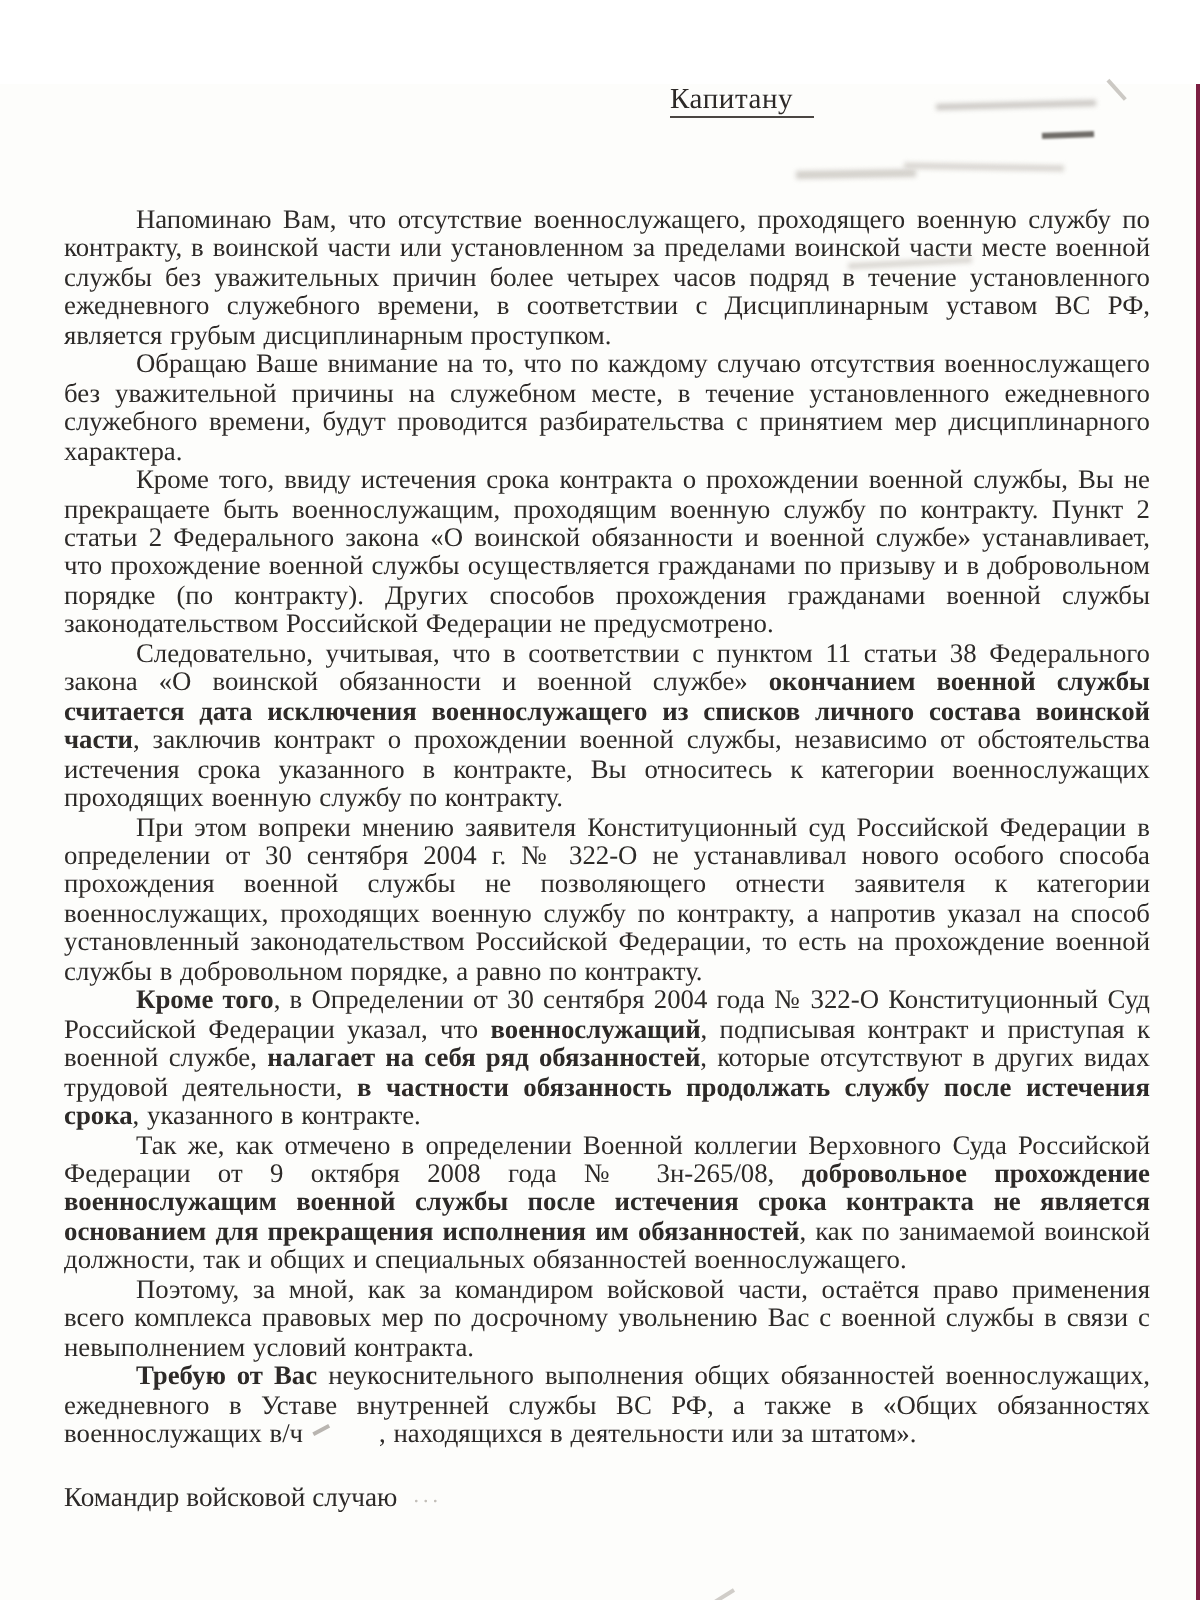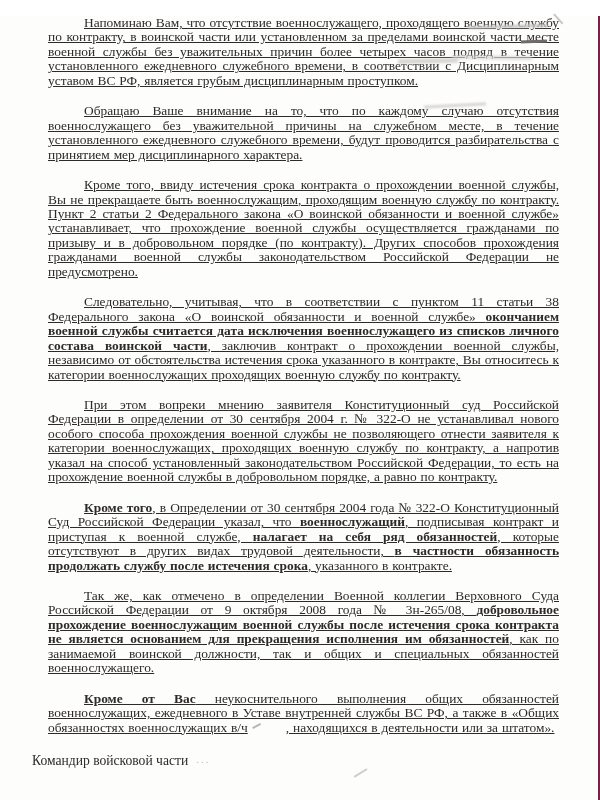--- a/index.html
+++ b/index.html
@@ -28,27 +28,26 @@
     font-size: 14.5px;
     line-height: 16px;
     letter-spacing: 0.3px;
   }
   .addressee .u {
     border-bottom: 1px solid #4a4642;
     padding-right: 10px;
     display: inline-block;
   }
   .letter-body p.para {
-    margin: 16px;
+    margin: 0;
     font-size: 13.4px;
     line-height: 14.45px;
     text-align: justify;
     text-indent: 36px;
     word-spacing: 0.5px;
-    text-decoration: underline;
   }
   .letter-body .b { font-weight: bold; }
   .redacted-gap {
     display: inline-block;
     width: 38px;
     height: 8px;
     position: relative;
   }
   .redacted-gap::after {
     content: "";
@@ -89,29 +88,33 @@
   <div class="edge-line"></div>
 
   <div class="smudge sm1"></div>
   <div class="smudge sm2"></div>
   <div class="smudge sm3"></div>
   <div class="smudge sm4"></div>
   <div class="smudge sm5"></div>
   <div class="smudge sm6"></div>
   <div class="smudge sm7"></div>
 
+  <div class="addressee">
+    <span class="u">Капитану</span>
+  </div>
 
   <div class="letter-body">
       <p class="para"><span>Напоминаю Вам, что отсутствие военнослужащего, проходящего военную службу по контракту, в воинской части или установленном за пределами воинской части месте военной службы без уважительных причин более четырех часов подряд в течение установленного ежедневного служебного времени, в соответствии с Дисциплинарным уставом ВС РФ, является грубым дисциплинарным проступком.</span></p>
       <p class="para"><span>Обращаю Ваше внимание на то, что по каждому случаю отсутствия военнослужащего без уважительной причины на служебном месте, в течение установленного ежедневного служебного времени, будут проводится разбирательства с принятием мер дисциплинарного характера.</span></p>
       <p class="para"><span>Кроме того, ввиду истечения срока контракта о прохождении военной службы, Вы не прекращаете быть военнослужащим, проходящим военную службу по контракту. Пункт 2 статьи 2 Федерального закона «О воинской обязанности и военной службе» устанавливает, что прохождение военной службы осуществляется гражданами по призыву и в добровольном порядке (по контракту). Других способов прохождения гражданами военной службы законодательством Российской Федерации не предусмотрено.</span></p>
       <p class="para"><span>Следовательно, учитывая, что в соответствии с пунктом 11 статьи 38 Федерального закона «О воинской обязанности и военной службе» </span><span class="b">окончанием военной службы считается дата исключения военнослужащего из списков личного состава воинской части</span><span>, заключив контракт о прохождении военной службы, независимо от обстоятельства истечения срока указанного в контракте, Вы относитесь к категории военнослужащих проходящих военную службу по контракту.</span></p>
       <p class="para"><span>При этом вопреки мнению заявителя Конституционный суд Российской Федерации в определении от 30 сентября 2004 г. № 322-О не устанавливал нового особого способа прохождения военной службы не позволяющего отнести заявителя к категории военнослужащих, проходящих военную службу по контракту, а напротив указал на способ установленный законодательством Российской Федерации, то есть на прохождение военной службы в добровольном порядке, а равно по контракту.</span></p>
       <p class="para"><span class="b">Кроме того</span><span>, в Определении от 30 сентября 2004 года № 322-О Конституционный Суд Российской Федерации указал, что </span><span class="b">военнослужащий</span><span>, подписывая контракт и приступая к военной службе, </span><span class="b">налагает на себя ряд обязанностей</span><span>, которые отсутствуют в других видах трудовой деятельности, </span><span class="b">в частности обязанность продолжать службу после истечения срока</span><span>, указанного в контракте.</span></p>
       <p class="para"><span>Так же, как отмечено в определении Военной коллегии Верховного Суда Российской Федерации от 9 октября 2008 года № 3н-265/08, </span><span class="b">добровольное прохождение военнослужащим военной службы после истечения срока контракта не является основанием для прекращения исполнения им обязанностей</span><span>, как по занимаемой воинской должности, так и общих и специальных обязанностей военнослужащего.</span></p>
-      <p class="para"><span class="b">Кроме от Вас</span><span> неукоснительного выполнения общих обязанностей военнослужащих, ежедневного в Уставе внутренней службы ВС РФ, а также в «Общих обязанностях военнослужащих в/ч</span><span class="redacted-gap"></span><span>, находящихся в деятельности или за штатом».</span></p>
+      <p class="para"><span>Поэтому, за мной, как за командиром войсковой части, остаётся право применения всего комплекса правовых мер по досрочному увольнению Вас с военной службы в связи с невыполнением условий контракта.</span></p>
+      <p class="para"><span class="b">Требую от Вас</span><span> неукоснительного выполнения общих обязанностей военнослужащих, ежедневного в Уставе внутренней службы ВС РФ, а также в «Общих обязанностях военнослужащих в/ч</span><span class="redacted-gap"></span><span>, находящихся в деятельности или за штатом».</span></p>
     </div>
 
   <div class="signature">
-    <span>Командир войсковой части</span><span class="sig-dots">...</span>
+    <span>Командир войсковой случаю</span><span class="sig-dots">...</span>
   </div>
 
 </div>
 
 </body></html>

